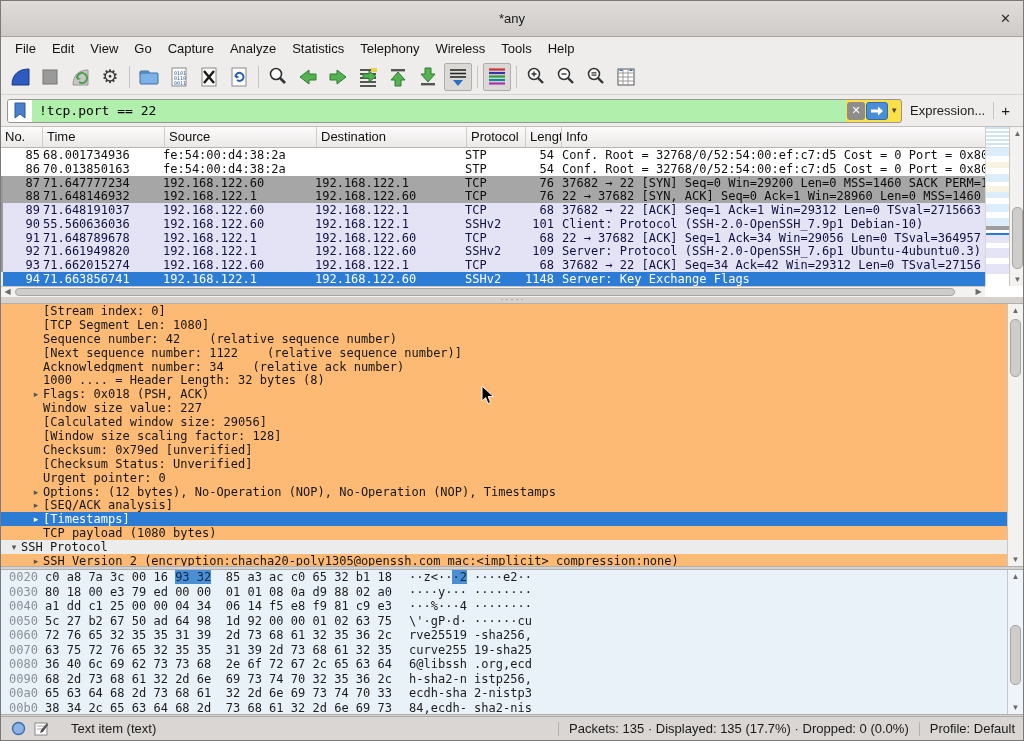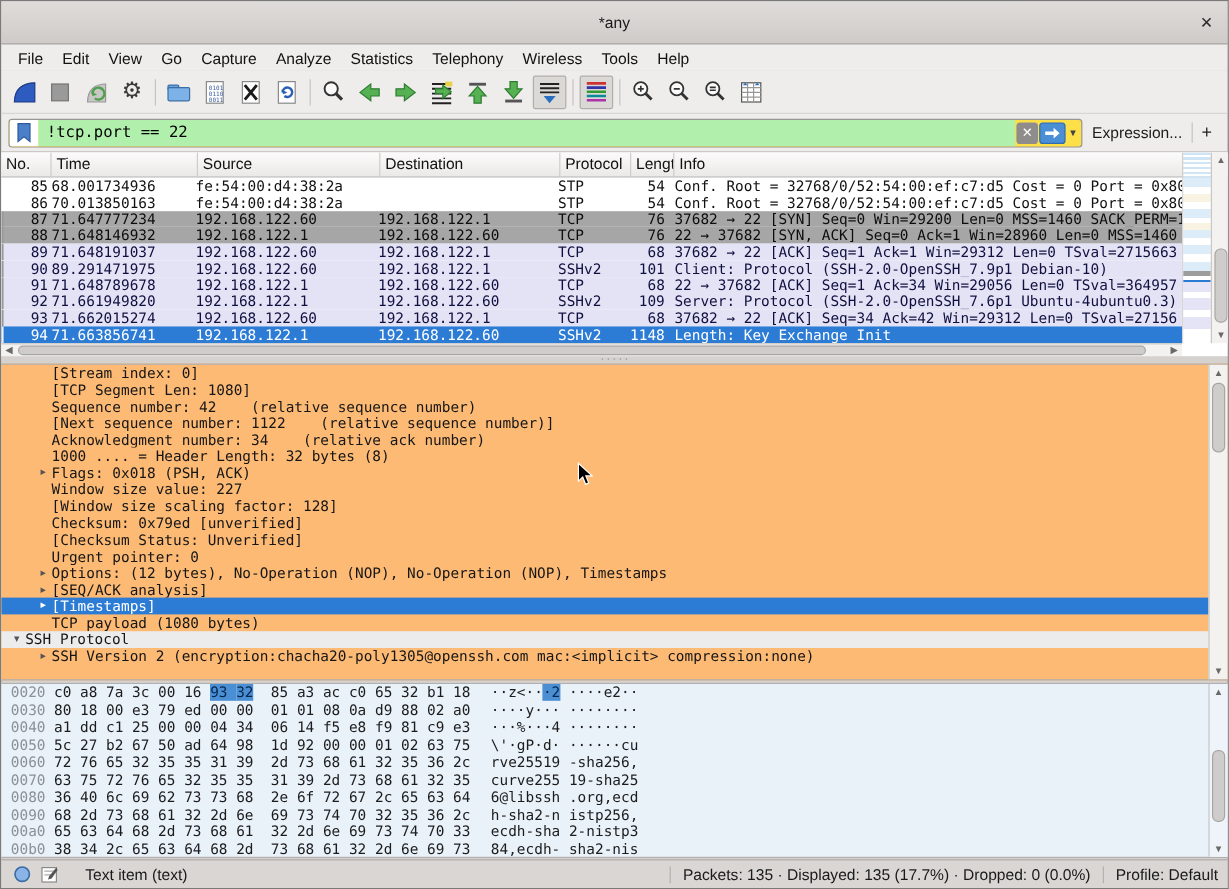--- a/index.html
+++ b/index.html
@@ -333,21 +333,21 @@
           <span class="pc" style="width: 120px;">71.648191037</span>
           <span class="pc" style="width: 152px;">192.168.122.60</span>
           <span class="pc" style="width: 150px;">192.168.122.1</span>
           <span class="pc" style="width: 59px;">TCP</span>
           <span class="pc r" style="width: 33px;">68</span>
           <span class="pc" style="flex: 1 1 0%; padding-left: 5px;">37682 → 22 [ACK] Seq=1 Ack=1 Win=29312 Len=0 TSval=2715663</span>
         </div>
         <div class="prow c-tcp">
           <span class="mark br"></span>
           <span class="pc r" style="width: 36px;">90</span>
-          <span class="pc" style="width: 120px;">89.291471975</span>
+          <span class="pc" style="width: 120px;">55.560636036</span>
           <span class="pc" style="width: 152px;">192.168.122.60</span>
           <span class="pc" style="width: 150px;">192.168.122.1</span>
           <span class="pc" style="width: 59px;">SSHv2</span>
           <span class="pc r" style="width: 33px;">101</span>
           <span class="pc" style="flex: 1 1 0%; padding-left: 5px;">Client: Protocol (SSH-2.0-OpenSSH_7.9p1 Debian-10)</span>
         </div>
         <div class="prow c-tcp">
           <span class="mark br"></span>
           <span class="pc r" style="width: 36px;">91</span>
           <span class="pc" style="width: 120px;">71.648789678</span>
@@ -378,21 +378,21 @@
           <span class="pc" style="flex: 1 1 0%; padding-left: 5px;">37682 → 22 [ACK] Seq=34 Ack=42 Win=29312 Len=0 TSval=27156</span>
         </div>
         <div class="prow c-selected">
           <span class="mark br"></span>
           <span class="pc r" style="width: 36px;">94</span>
           <span class="pc" style="width: 120px;">71.663856741</span>
           <span class="pc" style="width: 152px;">192.168.122.1</span>
           <span class="pc" style="width: 150px;">192.168.122.60</span>
           <span class="pc" style="width: 59px;">SSHv2</span>
           <span class="pc r" style="width: 33px;">1148</span>
-          <span class="pc" style="flex: 1 1 0%; padding-left: 5px;">Length: Key Exchange Init</span>
+          <span class="pc" style="flex: 1 1 0%; padding-left: 5px;">Server: Key Exchange Flags</span>
         </div>
       </div>
     <div class="minimap-head"></div>
     <div class="minimap"></div>
     <div class="vsb" style="right:0;top:0;height:159px">
       <span class="sb-arrow" style="top:0">▲</span>
       <span class="sb-arrow" style="bottom:0">▼</span>
       <span class="vthumb" style="top:80px;height:62px"></span>
     </div>
     <div class="hsb" style="left:0;bottom:0;width:984px">
@@ -406,20 +406,21 @@
 
   <div class="details" id="details">
       <div class="dline" style="padding-left: 42px;"><span>[Stream index: 0]</span></div>
       <div class="dline" style="padding-left: 42px;"><span>[TCP Segment Len: 1080]</span></div>
       <div class="dline" style="padding-left: 42px;"><span>Sequence number: 42    (relative sequence number)</span></div>
       <div class="dline" style="padding-left: 42px;"><span>[Next sequence number: 1122    (relative sequence number)]</span></div>
       <div class="dline" style="padding-left: 42px;"><span>Acknowledgment number: 34    (relative ack number)</span></div>
       <div class="dline" style="padding-left: 42px;"><span>1000 .... = Header Length: 32 bytes (8)</span></div>
       <div class="dline" style="padding-left: 28px;"><span class="exp">▸</span><span>Flags: 0x018 (PSH, ACK)</span></div>
       <div class="dline" style="padding-left: 42px;"><span>Window size value: 227</span></div>
+      <div class="dline" style="padding-left: 42px;"><span>[Calculated window size: 29056]</span></div>
       <div class="dline" style="padding-left: 42px;"><span>[Window size scaling factor: 128]</span></div>
       <div class="dline" style="padding-left: 42px;"><span>Checksum: 0x79ed [unverified]</span></div>
       <div class="dline" style="padding-left: 42px;"><span>[Checksum Status: Unverified]</span></div>
       <div class="dline" style="padding-left: 42px;"><span>Urgent pointer: 0</span></div>
       <div class="dline" style="padding-left: 28px;"><span class="exp">▸</span><span>Options: (12 bytes), No-Operation (NOP), No-Operation (NOP), Timestamps</span></div>
       <div class="dline" style="padding-left: 28px;"><span class="exp">▸</span><span>[SEQ/ACK analysis]</span></div>
       <div class="dline sel" style="padding-left: 28px;"><span class="exp">▸</span><span>[Timestamps]</span></div>
       <div class="dline" style="padding-left: 42px;"><span>TCP payload (1080 bytes)</span></div>
       <div class="dline shade" style="padding-left: 6px;"><span class="exp">▾</span><span>SSH Protocol</span></div>
       <div class="dline" style="padding-left: 28px;"><span class="exp">▸</span><span>SSH Version 2 (encryption:chacha20-poly1305@openssh.com mac:&lt;implicit&gt; compression:none)</span></div>

